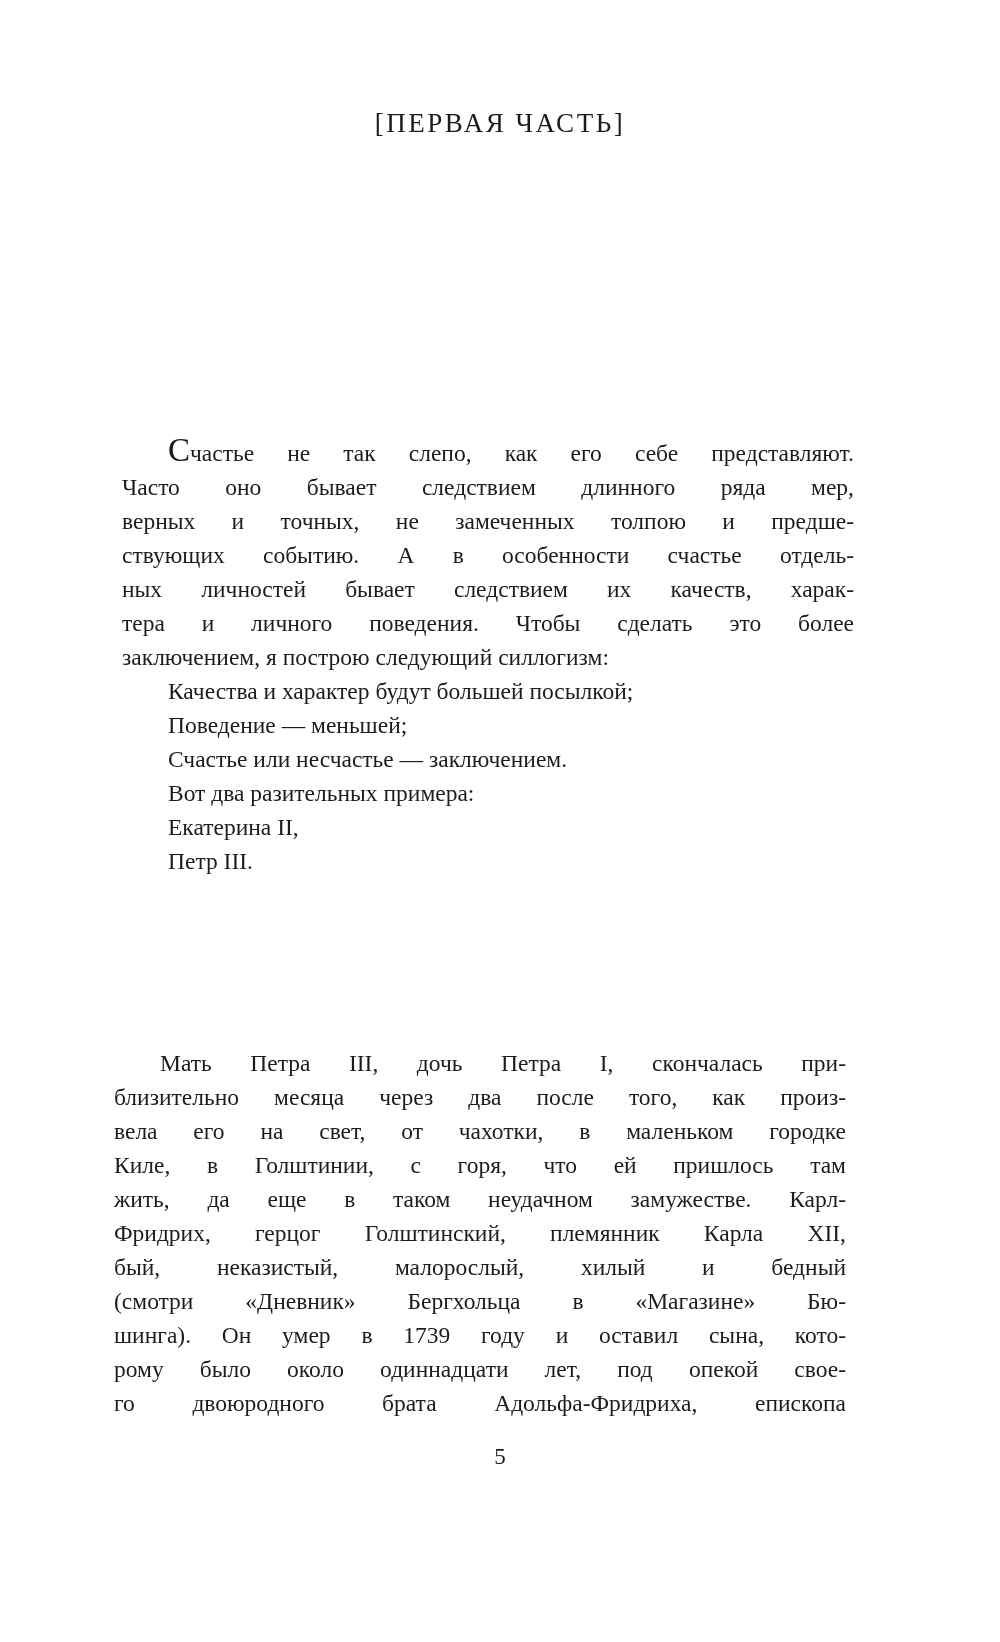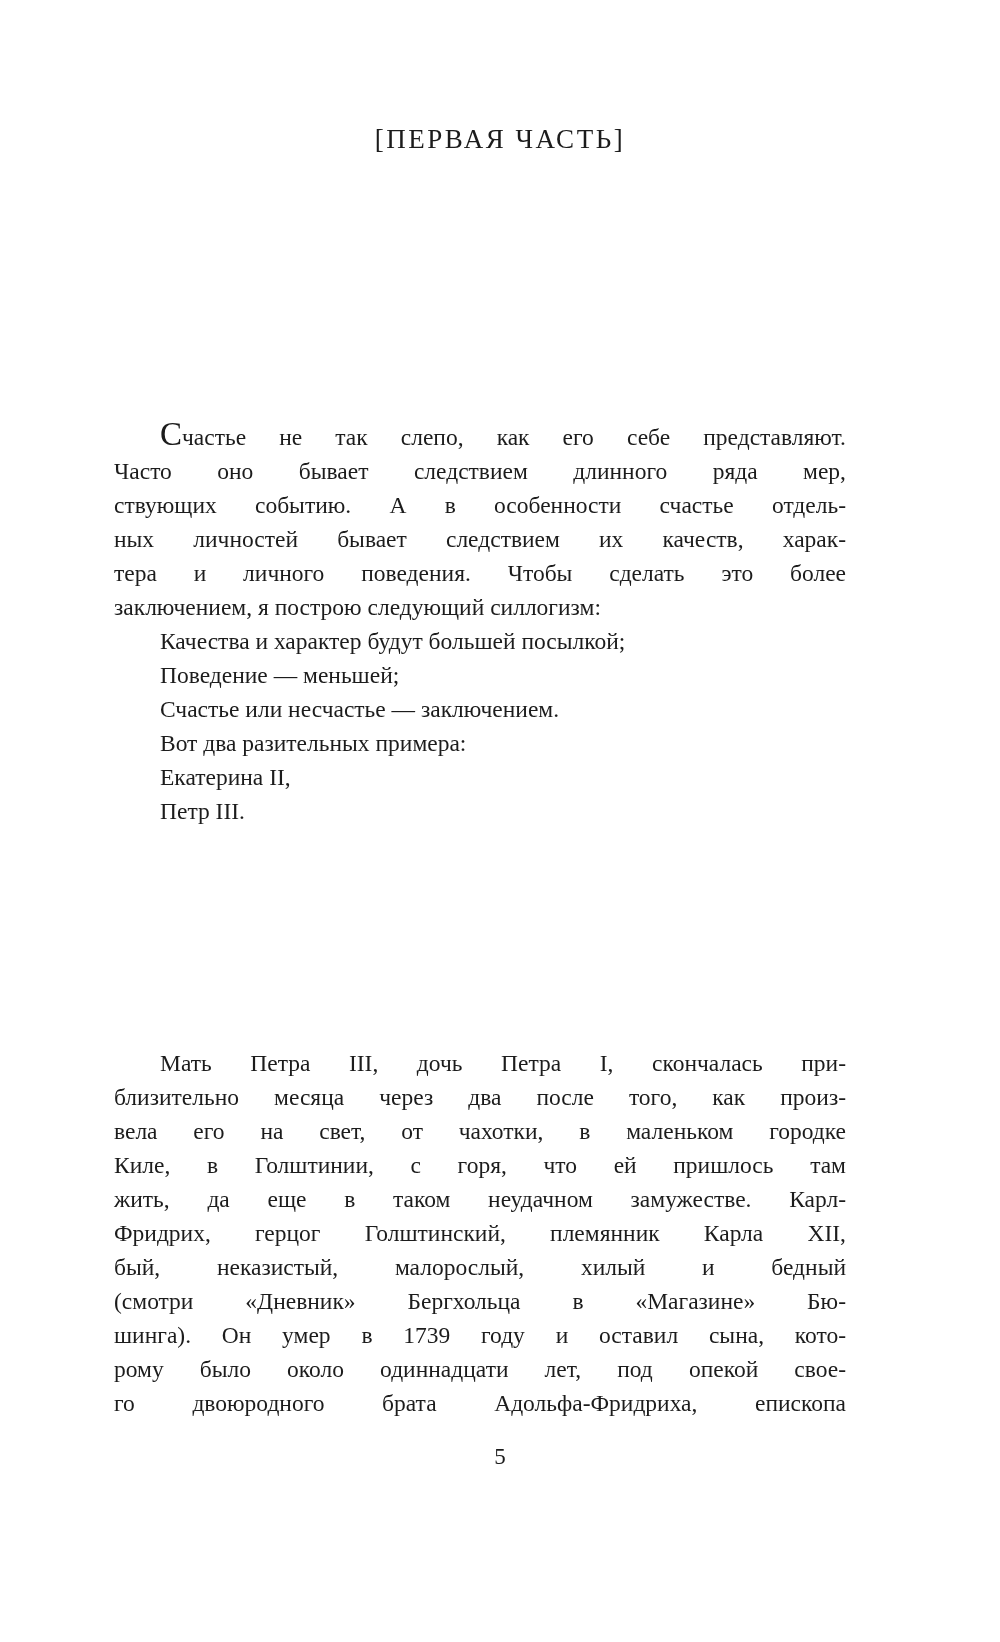--- a/index.html
+++ b/index.html
@@ -9,36 +9,36 @@
     height: 1642px;
     position: relative;
     font-family: "Liberation Serif", "DejaVu Serif", serif;
     color: #1c1c1c;
     overflow: hidden;
   }
   .page { position: absolute; inset: 0; background: #ffffff; }
 
   .part-title {
     position: absolute;
-    top: 124px;
+    top: 108px;
     left: 0;
     width: 100%;
     text-align: center;
     font-size: 27px;
     font-weight: 400;
     letter-spacing: 2.5px;
     color: #1c1c1c;
   }
 
   .text-col {
     position: absolute;
     left: 114px;
     width: 732px;
   }
-  #intro-block   { top: 420px; }
+  #intro-block   { top: 436px; margin-left: 8px; }
   #chapter-block { top: 1046px; }
 
   .line {
     font-size: 23.5px;
     line-height: 34px;
     color: #1c1c1c;
   }
   .j { text-align: justify; text-align-last: justify; }
   .l { text-align: left; text-align-last: left; }
   .indent { text-indent: 46px; text-align: right; }
@@ -75,20 +75,21 @@
 </head>
 <body>
 
 <div class="page">
 
   <div class="part-title">[ПЕРВАЯ ЧАСТЬ]</div>
 
   <div class="text-col" id="intro-block">
     <div class="line j indent"><span class="initial">С</span><span>частье не так слепо, как его себе представляют.</span></div>
     <div class="line j">Часто оно бывает следствием длинного ряда мер,</div>
+    <div class="line j">верных и точных, не замеченных толпою и предше-</div>
     <div class="line j">ствующих событию. А в особенности счастье отдель-</div>
     <div class="line j">ных личностей бывает следствием их качеств, харак-</div>
     <div class="line j">тера и личного поведения. Чтобы сделать это более</div>
     <div class="line l">заключением, я построю следующий силлогизм:</div>
     <div class="line l indent">Качества и характер будут большей посылкой;</div>
     <div class="line l indent">Поведение — меньшей;</div>
     <div class="line l indent">Счастье или несчастье — заключением.</div>
     <div class="line l indent">Вот два разительных примера:</div>
     <div class="line l indent">Екатерина II,</div>
     <div class="line l indent">Петр III.</div>

